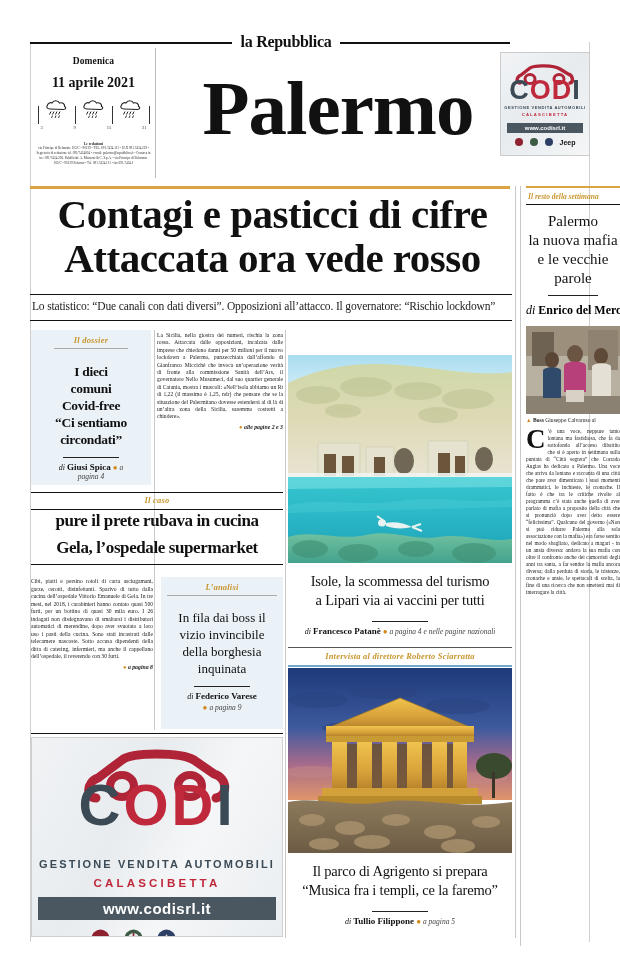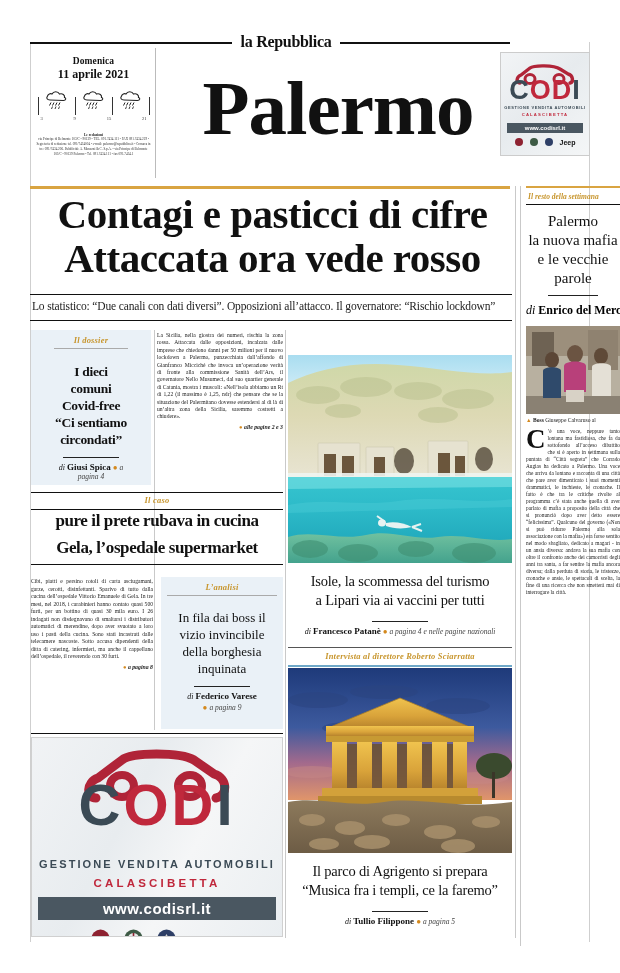--- a/index.html
+++ b/index.html
@@ -18,21 +18,21 @@
   .rep-logo {
     display: inline-block; background: #fff; padding: 0 9px;
     font-family: "Liberation Serif", serif; font-weight: bold;
     font-size: 16px; letter-spacing: -0.3px; color: #111;
   }
   .wxbox {
     position: absolute; left: 32px; top: 48px; width: 124px; height: 130px;
     border-right: 1px solid #bbb; text-align: center;
   }
   .wx-day { font-size: 9.5px; font-weight: bold; color: #111; margin-top: 8px; letter-spacing: .1px;}
-  .wx-date { font-size: 12px; font-weight: bold; color: #111; margin-top: 1px; }
+  .wx-date { font-size: 14px; font-weight: bold; color: #111; margin-top: 9px; }
   .wx-icons { display: flex; justify-content: center; align-items: flex-end; gap: 1px; margin-top: 7px; }
   .wx-tick { width: 1px; height: 18px; background: #333; margin: 0 3px; }
   .wx-hours { display: flex; justify-content: space-between; width: 106px; margin: 1px auto 0; font-size: 4.5px; color: #333; }
   .wx-fine { margin-top: 12px; padding: 0 4px; }
   .wx-fine-t { font-size: 3.6px; font-weight: bold; color: #222; }
   .wx-fine-l { font-size: 3.3px; color: #333; line-height: 1.5; }
 
   .title-zone { position: absolute; left: 158px; top: 48px; width: 360px; height: 130px; }
   .palermo {
     font-family: "Liberation Serif", serif; font-weight: bold;

